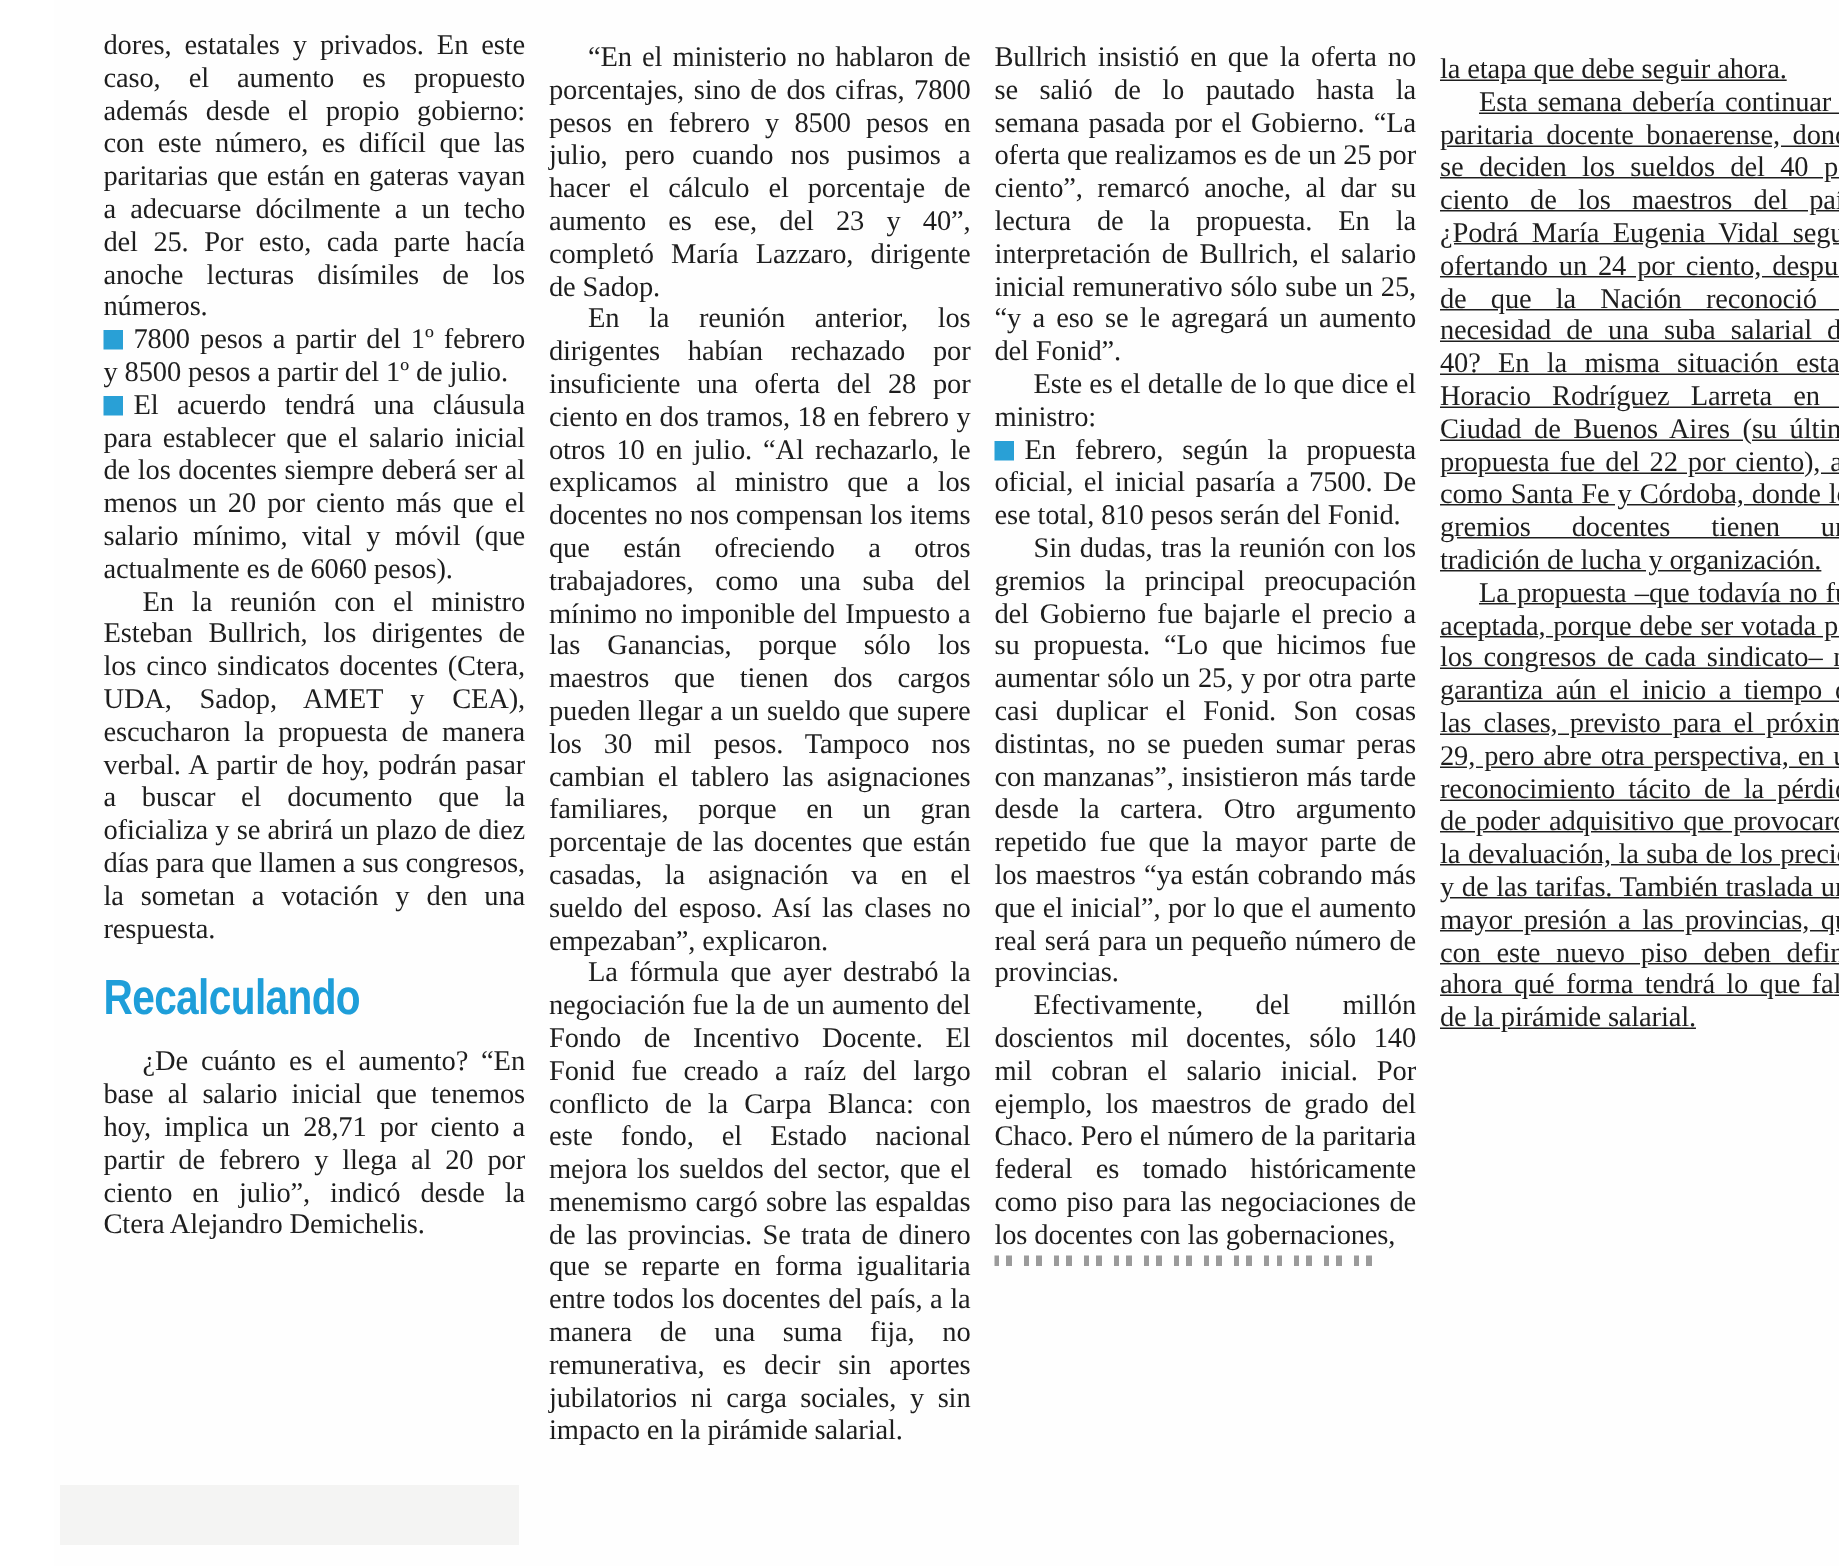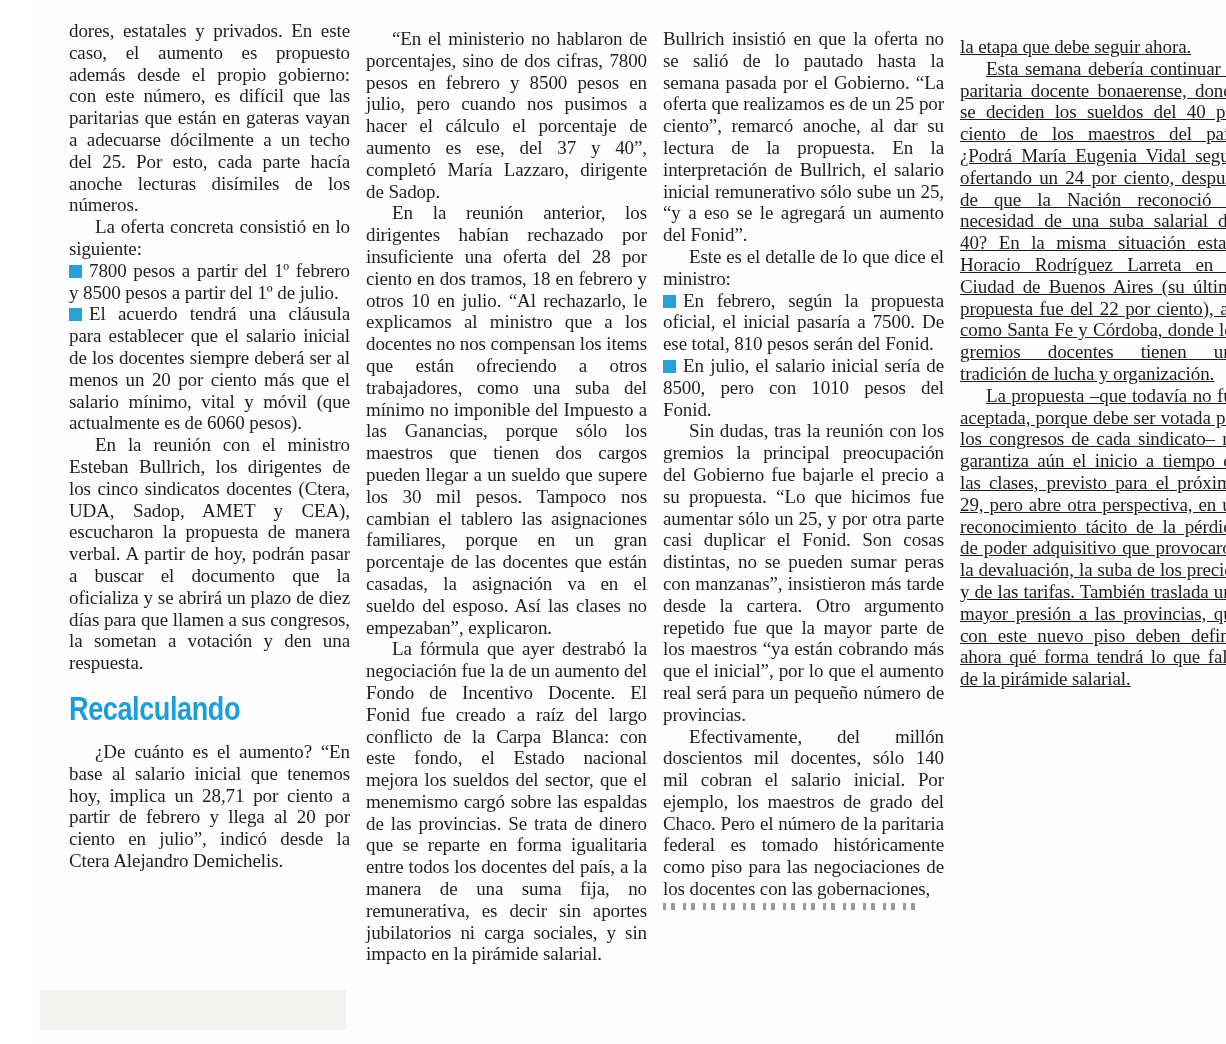--- a/index.html
+++ b/index.html
@@ -83,37 +83,35 @@
     background: #f4f4f3;
   }
 </style>
 </head>
 <body>
 
 <div class="page">
   <div class="columns">
       <div class="column">
         <p class="para">dores, estatales y privados. En este caso, el aumento es propuesto además desde el propio gobierno: con este número, es difícil que las paritarias que están en gateras vayan a adecuarse dócilmente a un techo del 25. Por esto, cada parte hacía anoche lecturas disímiles de los números.</p>
-        <p class="para indent">La oferta concreta consistió en lo siguiente:</p>
         <p class="para"><span class="bullet-square"></span>7800 pesos a partir del 1º febrero y 8500 pesos a partir del 1º de julio.</p>
         <p class="para"><span class="bullet-square"></span>El acuerdo tendrá una cláusula para establecer que el salario inicial de los docentes siempre deberá ser al menos un 20 por ciento más que el salario mínimo, vital y móvil (que actualmente es de 6060 pesos).</p>
         <p class="para indent">En la reunión con el ministro Esteban Bullrich, los dirigentes de los cinco sindicatos docentes (Ctera, UDA, Sadop, AMET y CEA), escucharon la propuesta de manera verbal. A partir de hoy, podrán pasar a buscar el documento que la oficializa y se abrirá un plazo de diez días para que llamen a sus congresos, la sometan a votación y den una respuesta.</p>
         <h2 class="section-heading">Recalculando</h2>
         <p class="para indent">¿De cuánto es el aumento? “En base al salario inicial que tenemos hoy, implica un 28,71 por ciento a partir de febrero y llega al 20 por ciento en julio”, indicó desde la Ctera Alejandro Demichelis.</p>
       </div>
       <div class="column">
-        <p class="para indent">“En el ministerio no hablaron de porcentajes, sino de dos cifras, 7800 pesos en febrero y 8500 pesos en julio, pero cuando nos pusimos a hacer el cálculo el porcentaje de aumento es ese, del 37 y 40”, completó María Lazzaro, dirigente de Sadop.</p>
+        <p class="para indent">“En el ministerio no hablaron de porcentajes, sino de dos cifras, 7800 pesos en febrero y 8500 pesos en julio, pero cuando nos pusimos a hacer el cálculo el porcentaje de aumento es ese, del 23 y 40”, completó María Lazzaro, dirigente de Sadop.</p>
         <p class="para indent">En la reunión anterior, los dirigentes habían rechazado por insuficiente una oferta del 28 por ciento en dos tramos, 18 en febrero y otros 10 en julio. “Al rechazarlo, le explicamos al ministro que a los docentes no nos compensan los items que están ofreciendo a otros trabajadores, como una suba del mínimo no imponible del Impuesto a las Ganancias, porque sólo los maestros que tienen dos cargos pueden llegar a un sueldo que supere los 30 mil pesos. Tampoco nos cambian el tablero las asignaciones familiares, porque en un gran porcentaje de las docentes que están casadas, la asignación va en el sueldo del esposo. Así las clases no empezaban”, explicaron.</p>
         <p class="para indent">La fórmula que ayer destrabó la negociación fue la de un aumento del Fondo de Incentivo Docente. El Fonid fue creado a raíz del largo conflicto de la Carpa Blanca: con este fondo, el Estado nacional mejora los sueldos del sector, que el menemismo cargó sobre las espaldas de las provincias. Se trata de dinero que se reparte en forma igualitaria entre todos los docentes del país, a la manera de una suma fija, no remunerativa, es decir sin aportes jubilatorios ni carga sociales, y sin impacto en la pirámide salarial.</p>
       </div>
       <div class="column">
         <p class="para">Bullrich insistió en que la oferta no se salió de lo pautado hasta la semana pasada por el Gobierno. “La oferta que realizamos es de un 25 por ciento”, remarcó anoche, al dar su lectura de la propuesta. En la interpretación de Bullrich, el salario inicial remunerativo sólo sube un 25, “y a eso se le agregará un aumento del Fonid”.</p>
         <p class="para indent">Este es el detalle de lo que dice el ministro:</p>
         <p class="para"><span class="bullet-square"></span>En febrero, según la propuesta oficial, el inicial pasaría a 7500. De ese total, 810 pesos serán del Fonid.</p>
-        <p class="para"><span class="bullet-square"></span>En julio, el salario inicial sería de 8500, pero con 1010 pesos del Fonid.</p>
         <p class="para indent">Sin dudas, tras la reunión con los gremios la principal preocupación del Gobierno fue bajarle el precio a su propuesta. “Lo que hicimos fue aumentar sólo un 25, y por otra parte casi duplicar el Fonid. Son cosas distintas, no se pueden sumar peras con manzanas”, insistieron más tarde desde la cartera. Otro argumento repetido fue que la mayor parte de los maestros “ya están cobrando más que el inicial”, por lo que el aumento real será para un pequeño número de provincias.</p>
         <p class="para indent">Efectivamente, del millón doscientos mil docentes, sólo 140 mil cobran el salario inicial. Por ejemplo, los maestros de grado del Chaco. Pero el número de la paritaria federal es tomado históricamente como piso para las negociaciones de los docentes con las gobernaciones,</p>
         <div class="clipped-line"></div>
       </div>
       <div class="column">
         <p class="para">la etapa que debe seguir ahora.</p>
         <p class="para indent">Esta semana debería continuar la paritaria docente bonaerense, donde se deciden los sueldos del 40 por ciento de los maestros del país. ¿Podrá María Eugenia Vidal seguir ofertando un 24 por ciento, después de que la Nación reconoció la necesidad de una suba salarial del 40? En la misma situación estará Horacio Rodríguez Larreta en la Ciudad de Buenos Aires (su última propuesta fue del 22 por ciento), así como Santa Fe y Córdoba, donde los gremios docentes tienen una tradición de lucha y organización.</p>
         <p class="para indent">La propuesta –que todavía no fue aceptada, porque debe ser votada por los congresos de cada sindicato– no garantiza aún el inicio a tiempo de las clases, previsto para el próximo 29, pero abre otra perspectiva, en un reconocimiento tácito de la pérdida de poder adquisitivo que provocaron la devaluación, la suba de los precios y de las tarifas. También traslada una mayor presión a las provincias, que con este nuevo piso deben definir ahora qué forma tendrá lo que falta de la pirámide salarial.</p>
       </div>
     </div>

